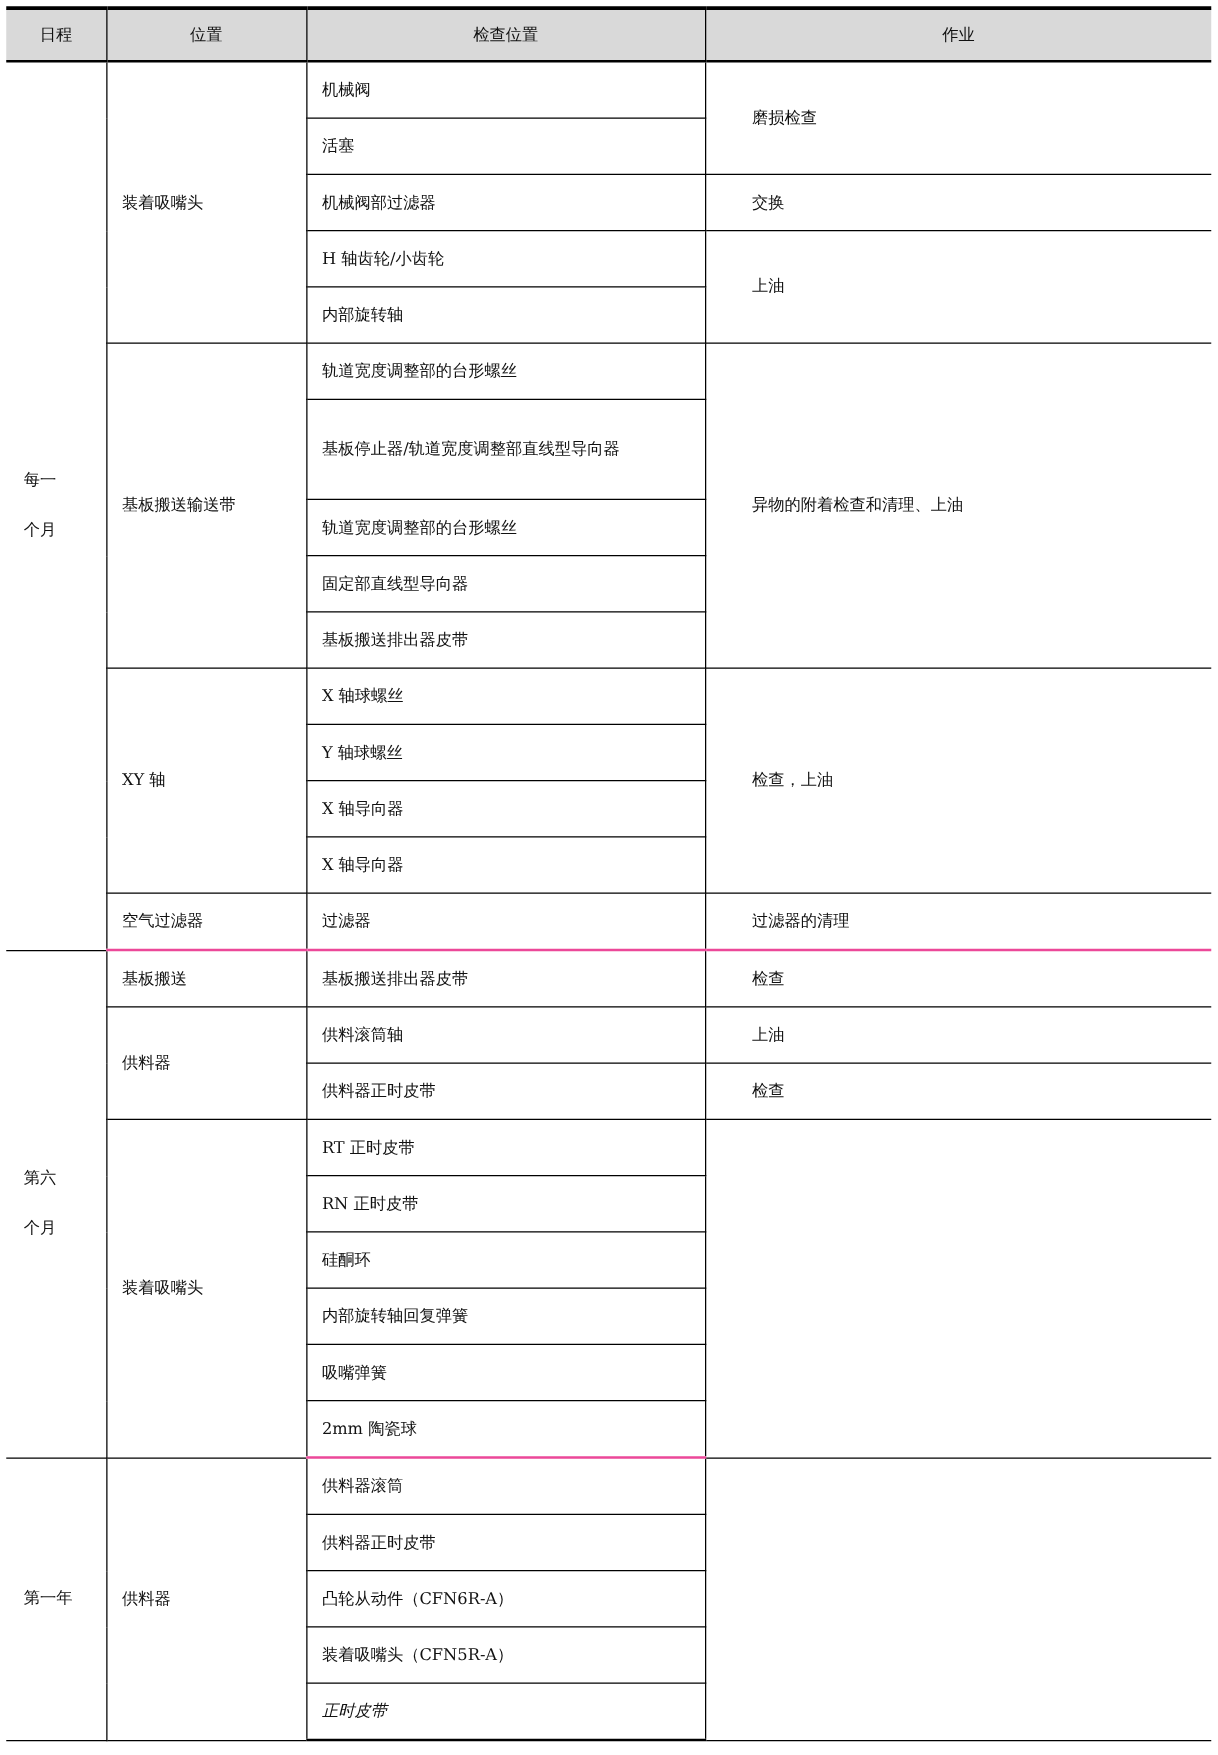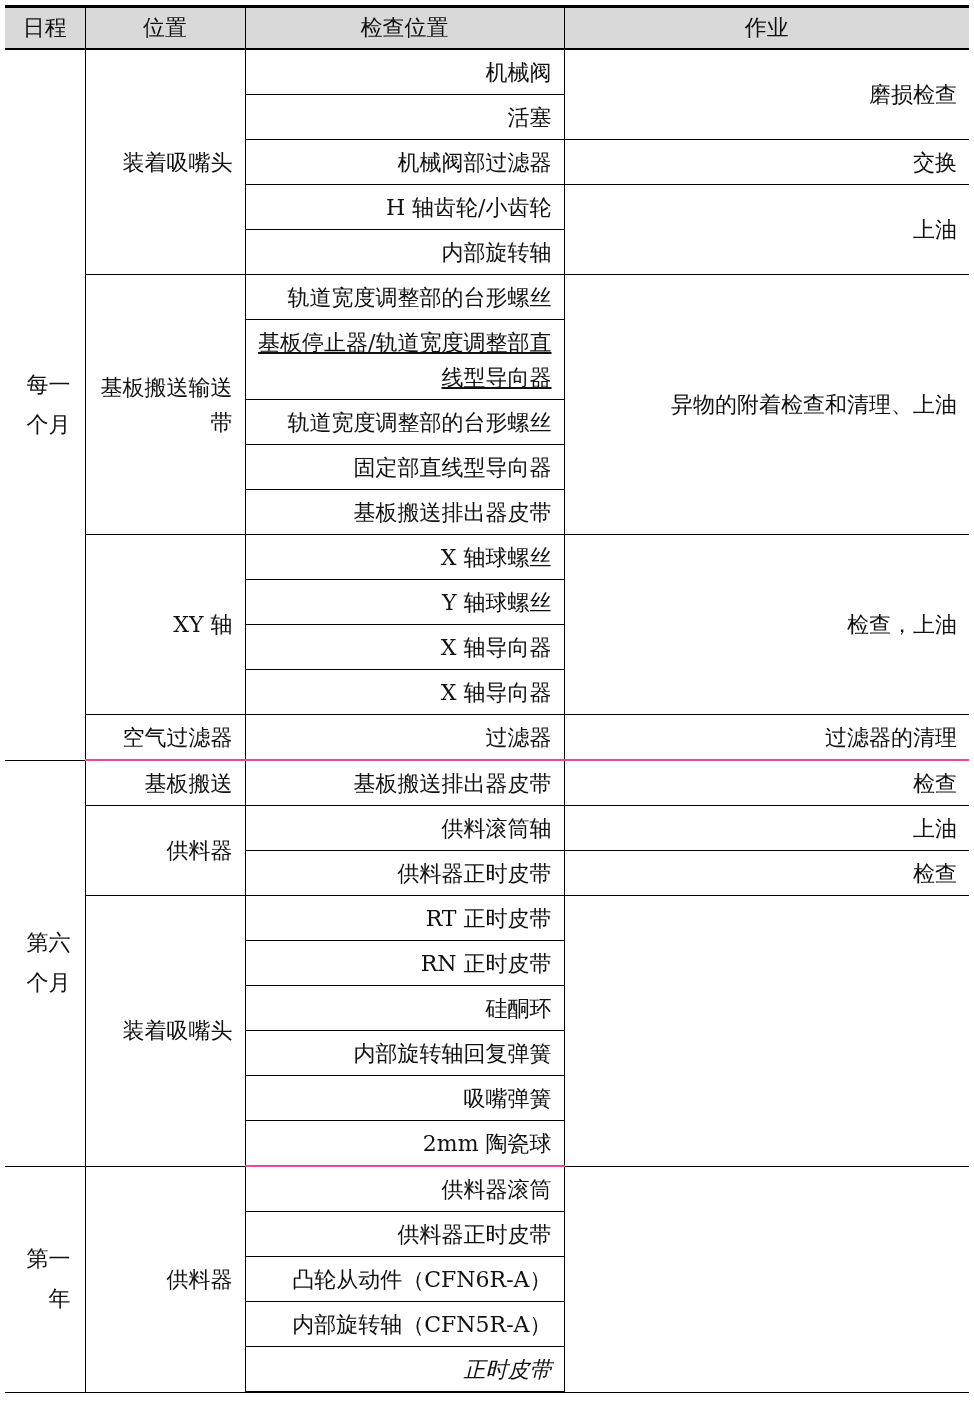--- a/index.html
+++ b/index.html
@@ -1,41 +1,41 @@
 <!DOCTYPE html>
 <html><head>
   <meta charset="utf-8">
   <style>
     html, body { margin: 0; padding: 0; background: #ffffff; }
     body { width: 974px; height: 1404px; position: relative; overflow: hidden;
            font-family: "DejaVu Serif", "Liberation Serif", serif; color: #111; }
     table.maint {
       position: absolute; left: 5px; top: 5px; width: 964px;
       border-collapse: collapse; table-layout: fixed;
-      font-size: 22px;
+      font-size: 13px;
     }
     table.maint col.c1 { width: 80px; }
     table.maint col.c2 { width: 160px; }
     table.maint col.c3 { width: 319px; }
     table.maint col.c4 { width: 405px; }
     table.maint th {
       background: #d9d9d9; font-weight: normal; height: 40px;
       border-top: 3px solid #000; border-bottom: 2px solid #000;
       border-left: 1px solid #000; border-right: 1px solid #000;
       text-align: center; vertical-align: middle; padding: 0;
     }
     table.maint th:first-child { border-left: none; }
     table.maint th:last-child { border-right: none; }
     table.maint td {
       border: 1px solid #000; height: 44px; padding: 0 12px;
-      vertical-align: middle; text-align: right; line-height: 35px;
+      vertical-align: middle; text-align: left; line-height: 35px;
     }
     table.maint td.sched { border-left: none; padding: 12px 14px; line-height: 40px; }
-    table.maint td.action { border-right: none; padding-left: 48px; margin-top: 23px; }
-    table.maint tr.tall td.item { height: 79px; text-decoration: underline; }
+    table.maint td.action { border-right: none; padding-left: 37px; margin-top: 23px; }
+    table.maint tr.tall td.item { height: 79px; }
     table.maint tr.group-end td { border-bottom: 2px solid #ec4899; }
     table.maint tr:last-child td { border-bottom: 2px solid #000; font-style: italic; }
   </style>
 </head>
 <body>
 
 <table class="maint">
   <colgroup>
       <col class="c1">
       <col class="c2">
@@ -148,19 +148,19 @@
         <td class="item">供料器滚筒</td>
         <td class="action" rowspan="5"></td>
       </tr>
       <tr>
         <td class="item">供料器正时皮带</td>
       </tr>
       <tr>
         <td class="item">凸轮从动件（CFN6R-A）</td>
       </tr>
       <tr>
-        <td class="item">内部旋转轴（CFN5R-A）</td>
+        <td class="item">装着吸嘴头（CFN5R-A）</td>
       </tr>
       <tr class="group-end">
         <td class="item">正时皮带</td>
       </tr>
     </tbody>
 </table>
 
 </body></html>

